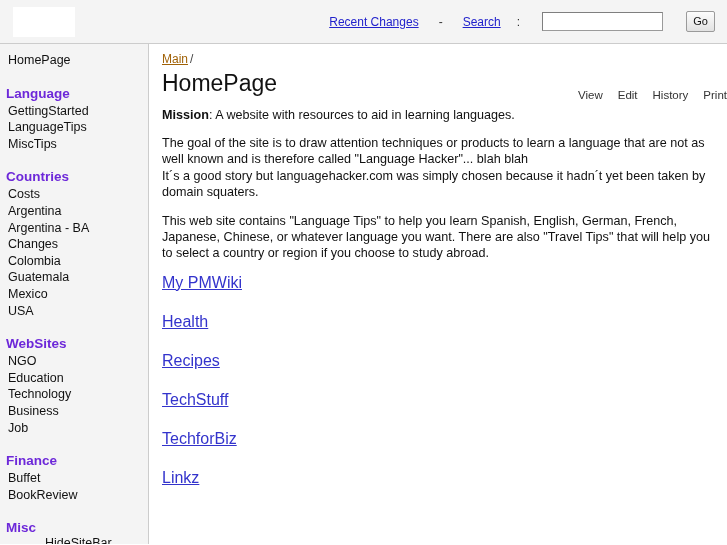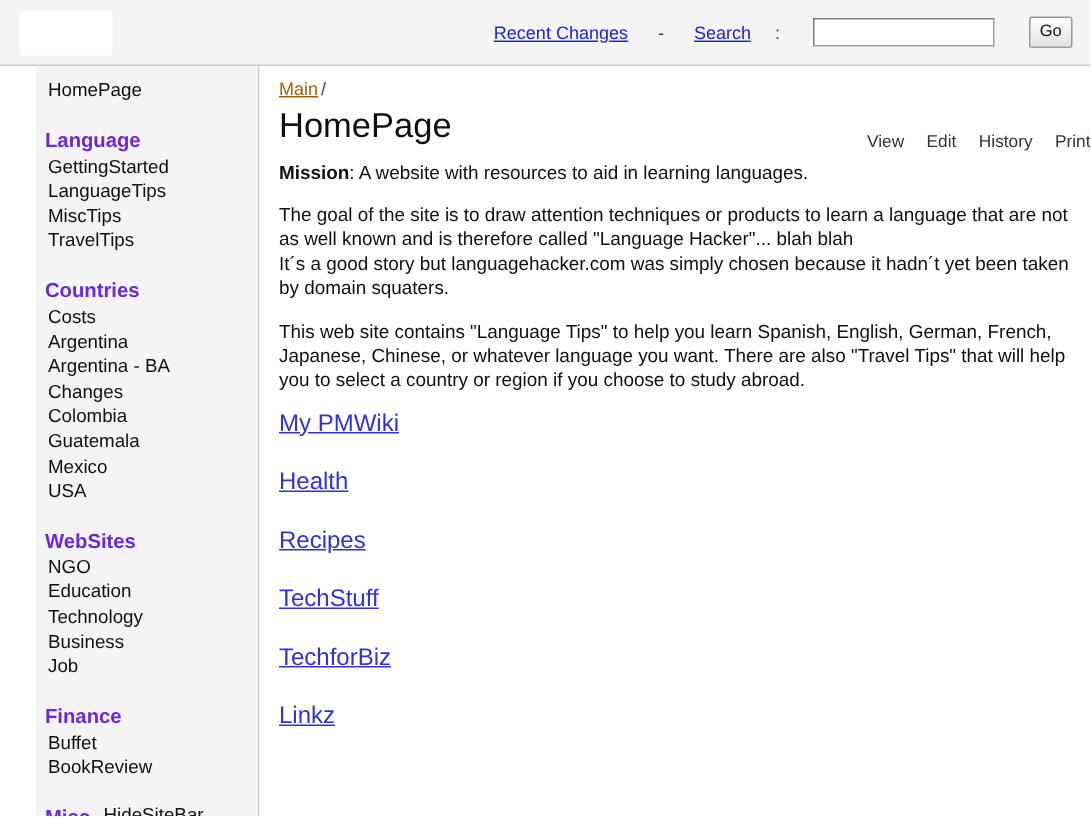--- a/index.html
+++ b/index.html
@@ -85,21 +85,20 @@
     cursor: pointer;
     padding: 0;
     line-height: 19px;
   }
 
   
   .wiki-body {
     display: flex;
     height: 500px;
     align-items: stretch;
-    margin-left: 24px;
   }
 
   
   .sidebar {
     width: 149px;
     flex: 0 0 149px;
     background: #f4f4f4;
     border-right: 1px solid #cccccc;
     padding: 8px 0 0 0;
     font-size: 12.5px;
@@ -216,21 +215,20 @@
   <div class="wiki-body">
 
     <div class="sidebar">
       <div class="sb-item">HomePage</div>
 
       <div class="sb-group">
         <div class="sb-heading">Language</div>
         <div class="sb-item">GettingStarted</div>
         <div class="sb-item">LanguageTips</div>
         <div class="sb-item">MiscTips</div>
-        <div class="sb-item">TravelTips</div>
       </div>
 
       <div class="sb-group">
         <div class="sb-heading">Countries</div>
         <div class="sb-item">Costs</div>
         <div class="sb-item">Argentina</div>
         <div class="sb-item">Argentina - BA</div>
         <div class="sb-item">Changes</div>
         <div class="sb-item">Colombia</div>
         <div class="sb-item">Guatemala</div>

